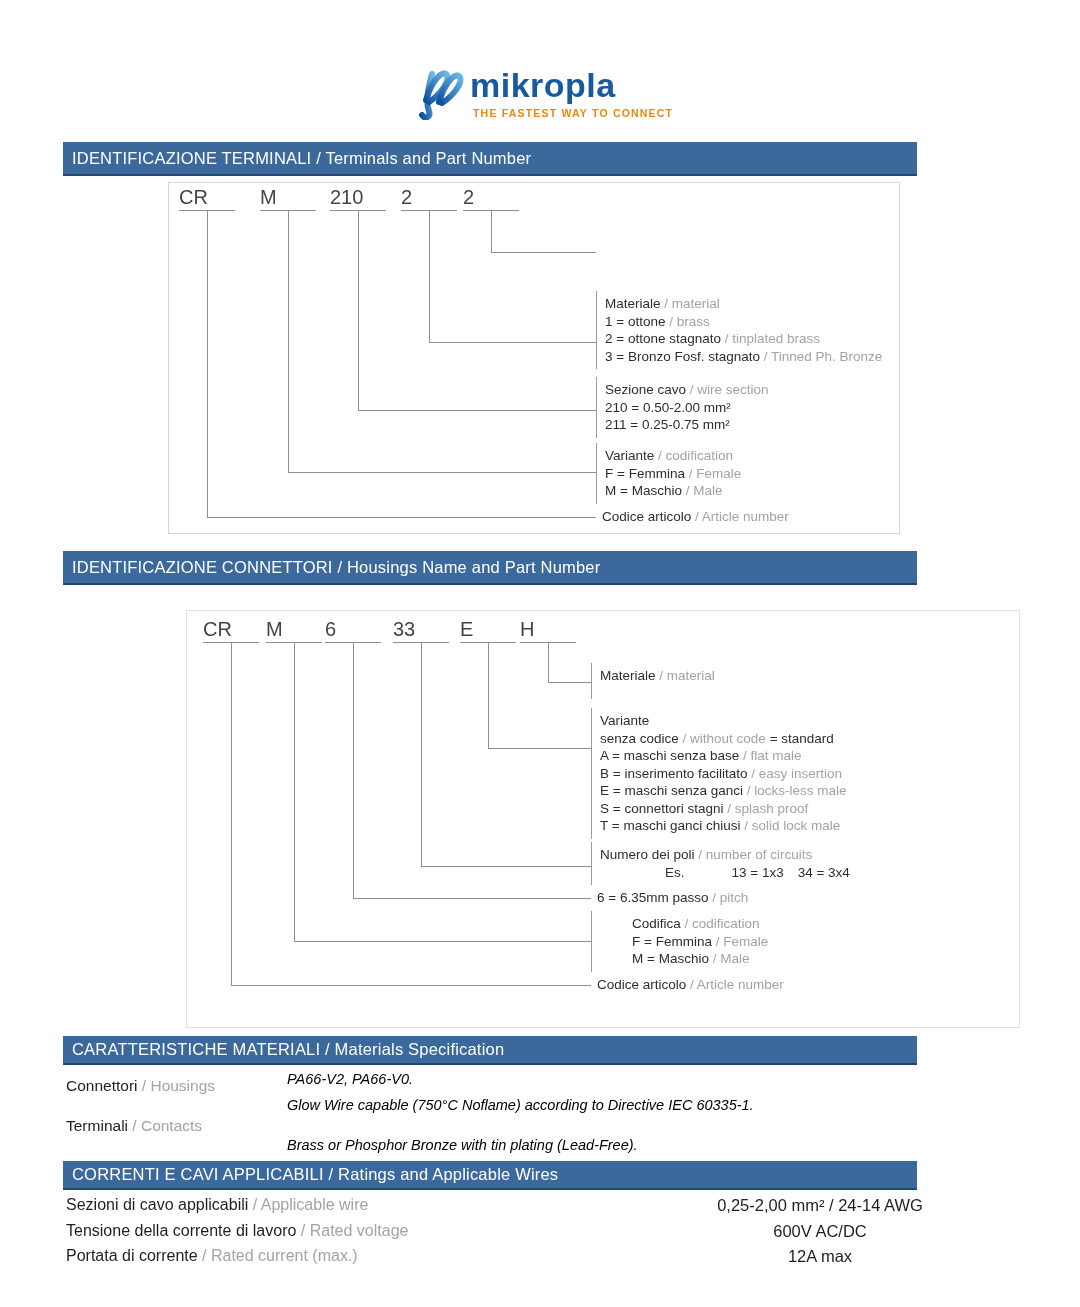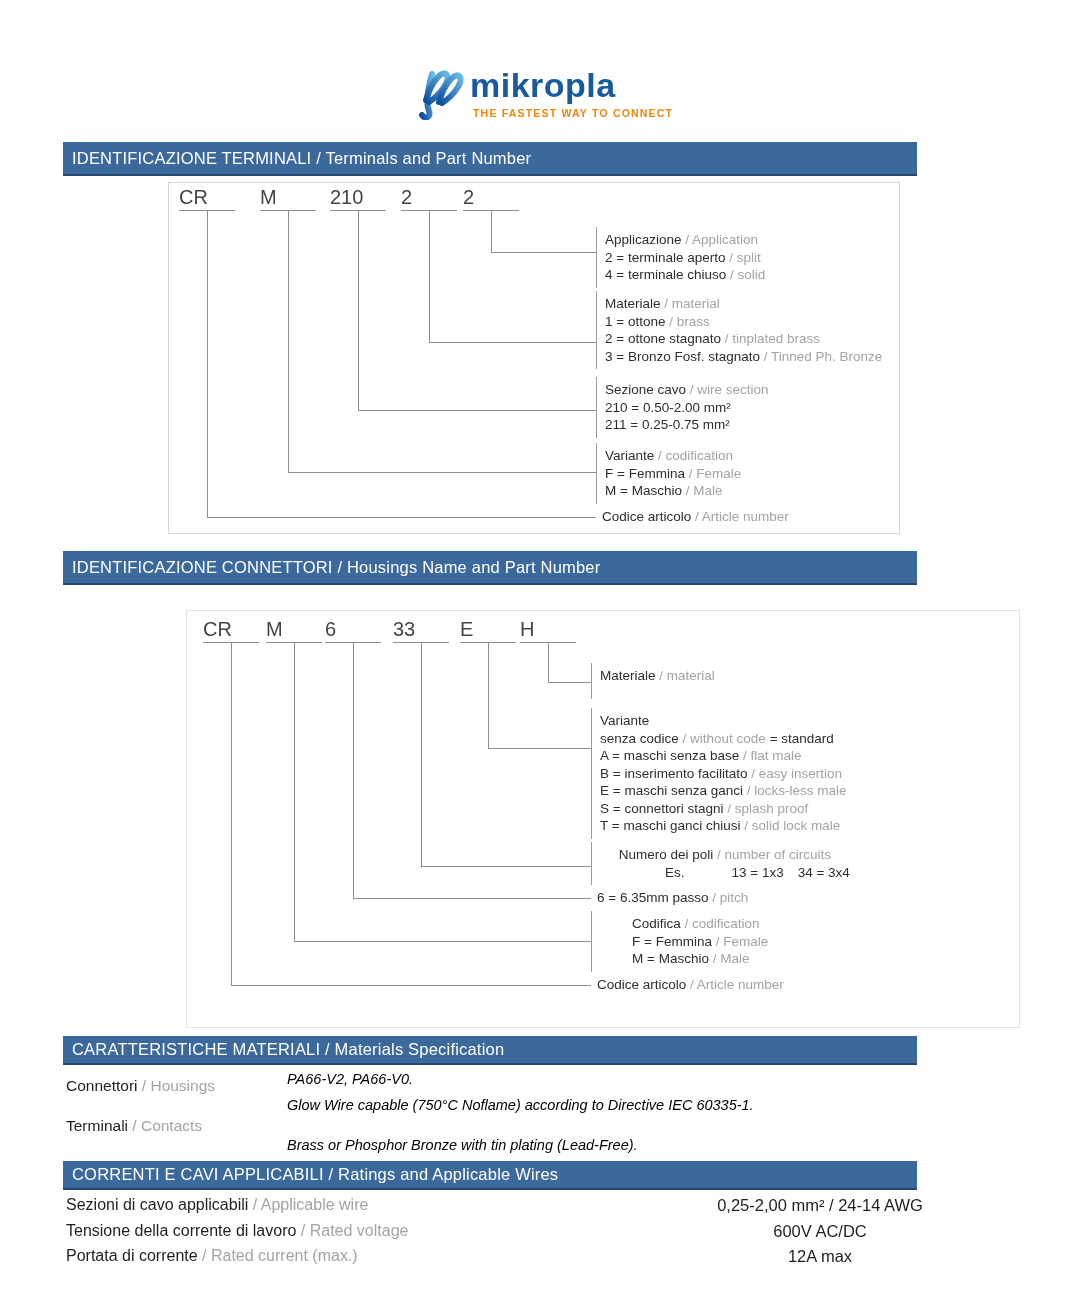--- a/index.html
+++ b/index.html
@@ -84,25 +84,20 @@
         <line x1="38" y1="27" x2="38" y2="334"></line> 
           <line x1="38" y1="334" x2="427" y2="334"></line>
       </g>
     </svg>
     <div class="part" style="left:10px">CR</div>
     <div class="part" style="left:91px">M</div>
     <div class="part" style="left:161px">210</div>
     <div class="part" style="left:232px">2</div>
     <div class="part" style="left:294px">2</div>
 
-    <div class="dgroup vbar" style="left:427px;top:44px;">
-        <div class="dline"><span>Applicazione</span><span class="en"> / Application</span></div>
-        <div class="dline"><span>2 = terminale aperto</span><span class="en"> / split</span></div>
-        <div class="dline"><span>4 = terminale chiuso</span><span class="en"> / solid</span></div>
-      </div>
     <div class="dgroup vbar" style="left:427px;top:108px;">
         <div class="dline"><span>Materiale</span><span class="en"> / material</span></div>
         <div class="dline"><span>1 = ottone</span><span class="en"> / brass</span></div>
         <div class="dline"><span>2 = ottone stagnato</span><span class="en"> / tinplated brass</span></div>
         <div class="dline"><span>3 = Bronzo Fosf. stagnato</span><span class="en"> / Tinned Ph. Bronze</span></div>
       </div>
     <div class="dgroup vbar" style="left:427px;top:194px;">
         <div class="dline"><span>Sezione cavo</span><span class="en"> / wire section</span></div>
         <div class="dline"><span>210 = 0.50-2.00 mm²</span></div>
         <div class="dline"><span>211 = 0.25-0.75 mm²</span></div>
@@ -150,21 +145,21 @@
       </div>
     <div class="dgroup vbar" style="left:404px;top:97px;">
         <div class="dline"><span>Variante</span></div>
         <div class="dline"><span>senza codice</span><span class="en"> / without code </span><span>= standard</span></div>
         <div class="dline"><span>A = maschi senza base</span><span class="en"> / flat male</span></div>
         <div class="dline"><span>B = inserimento facilitato</span><span class="en"> / easy insertion</span></div>
         <div class="dline"><span>E = maschi senza ganci</span><span class="en"> / locks-less male</span></div>
         <div class="dline"><span>S = connettori stagni</span><span class="en"> / splash proof</span></div>
         <div class="dline"><span>T = maschi ganci chiusi</span><span class="en"> / solid lock male</span></div>
       </div>
-    <div class="dgroup vbar" style="left:404px;top:231px;text-align:center;">
+    <div class="dgroup vbar" style="left:404px;top:231px;">
         <div class="dline"><span>Numero dei poli</span><span class="en"> / number of circuits</span></div>
         <div class="dline"><span style="margin-left: 65px;">Es.</span><span style="margin-left: 47px;">13 = 1x3</span><span style="margin-left: 14px;">34 = 3x4</span></div>
       </div>
     <div class="dgroup" style="left:410px;top:278px;">
         <div class="dline"><span>6 = 6.35mm passo</span><span class="en"> / pitch</span></div>
       </div>
     <div class="dgroup vbar" style="left:404px;top:300px;padding-left:40px;">
         <div class="dline"><span>Codifica</span><span class="en"> / codification</span></div>
         <div class="dline"><span>F = Femmina</span><span class="en"> / Female</span></div>
         <div class="dline"><span>M = Maschio</span><span class="en"> / Male</span></div>

